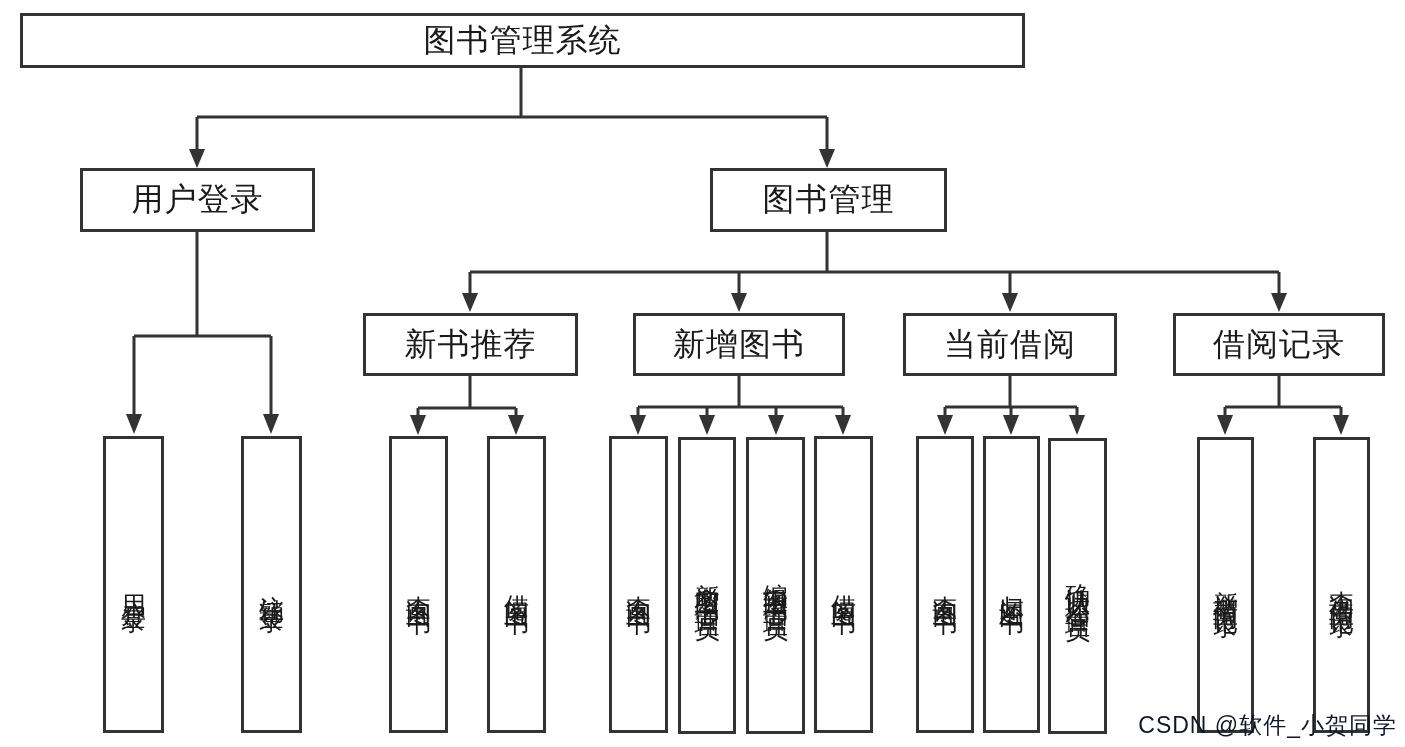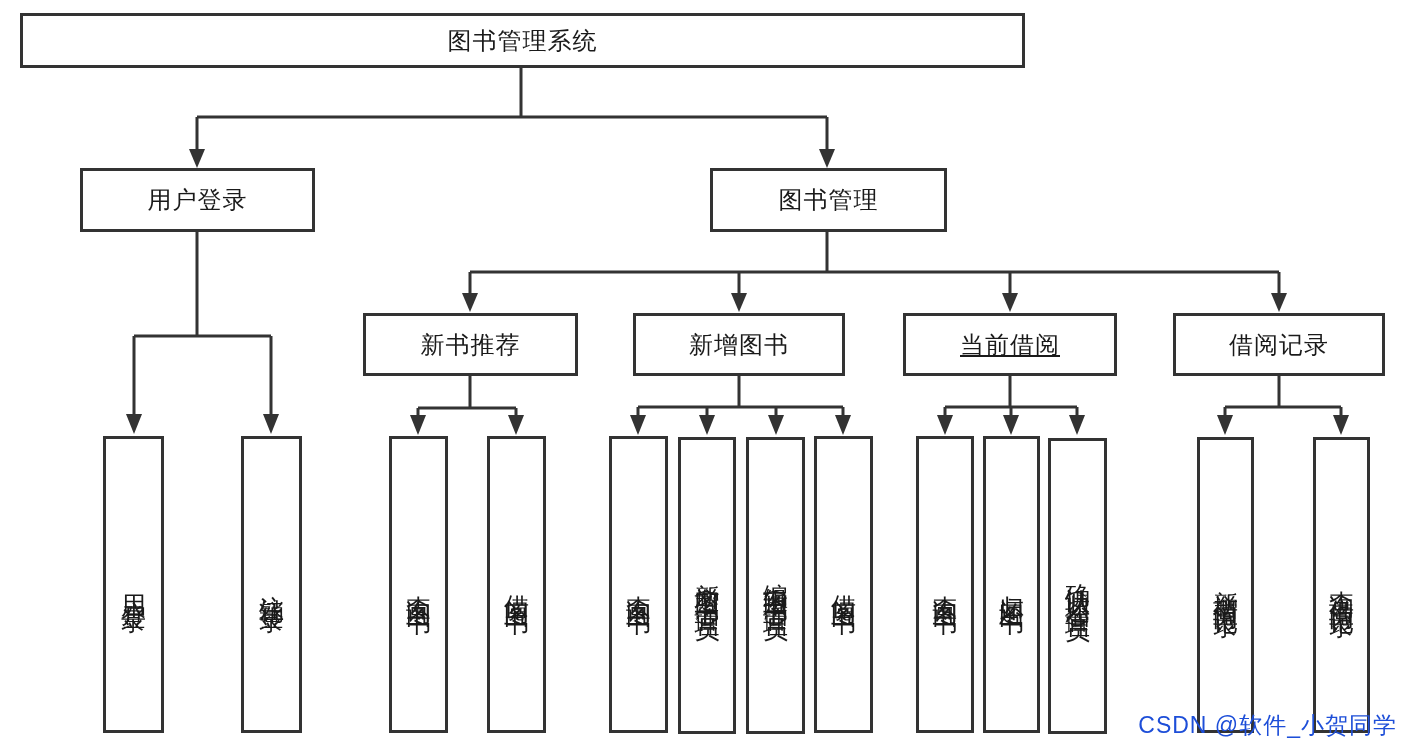--- a/index.html
+++ b/index.html
@@ -23,37 +23,37 @@
     position: absolute;
     box-sizing: border-box;
     background: #ffffff;
     border: 3px solid #333333;
     display: flex;
     align-items: center;
     justify-content: center;
     color: #1a1a1a;
   }
   .node.h {
-    font-size: 24px;
+    font-size: 32px;
     letter-spacing: 1px;
     white-space: nowrap;
   }
   .node.v {
     writing-mode: vertical-lr;
     font-size: 25px;
     letter-spacing: 5px;
     line-height: 1;
   }
   .watermark {
     position: absolute;
     right: 8px;
     bottom: 6px;
     font-size: 23px;
     letter-spacing: 1px;
-    color: #1d4ed8;
+    color: #0f172a;
     z-index: 10;
     white-space: nowrap;
     margin-top: 48px;
   }
 </style>
 </head>
 <body>
 
 <div class="stage">
 
@@ -93,21 +93,21 @@
     <polygon points="1333,415 1349,415 1341,435"></polygon>
   </svg>
 
   <div class="node h" style="left:20px; top:13px; width:1005px; height:55px;">图书管理系统</div>
 
   <div class="node h" style="left:80px; top:168px; width:235px; height:64px;">用户登录</div>
   <div class="node h" style="left:363px; top:313px; width:215px; height:63px;">新书推荐</div>
 
   <div class="node h" style="left:710px; top:168px; width:237px; height:64px;">图书管理</div>
   <div class="node h" style="left:633px; top:313px; width:212px; height:63px;">新增图书</div>
-  <div class="node h" style="left:903px; top:313px; width:214px; height:63px;text-decoration:underline;">当前借阅</div>
+  <div class="node h" style="left:903px; top:313px; width:214px; height:63px;">当前借阅</div>
   <div class="node h" style="left:1173px; top:313px; width:212px; height:63px;">借阅记录</div>
 
   <div class="node v" style="left:103px; top:436px; width:61px; height:297px;">用户登录</div>
   <div class="node v" style="left:241px; top:436px; width:61px; height:297px;">注销登录</div>
 
   <div class="node v" style="left:389px; top:436px; width:59px; height:297px;">查询图书</div>
   <div class="node v" style="left:487px; top:436px; width:59px; height:297px;">借阅图书</div>
 
   <div class="node v" style="left:609px; top:436px; width:59px; height:297px;">查询图书</div>
   <div class="node v" style="left:678px; top:437px; width:58px; height:297px;">新增图书（管理员）</div>

